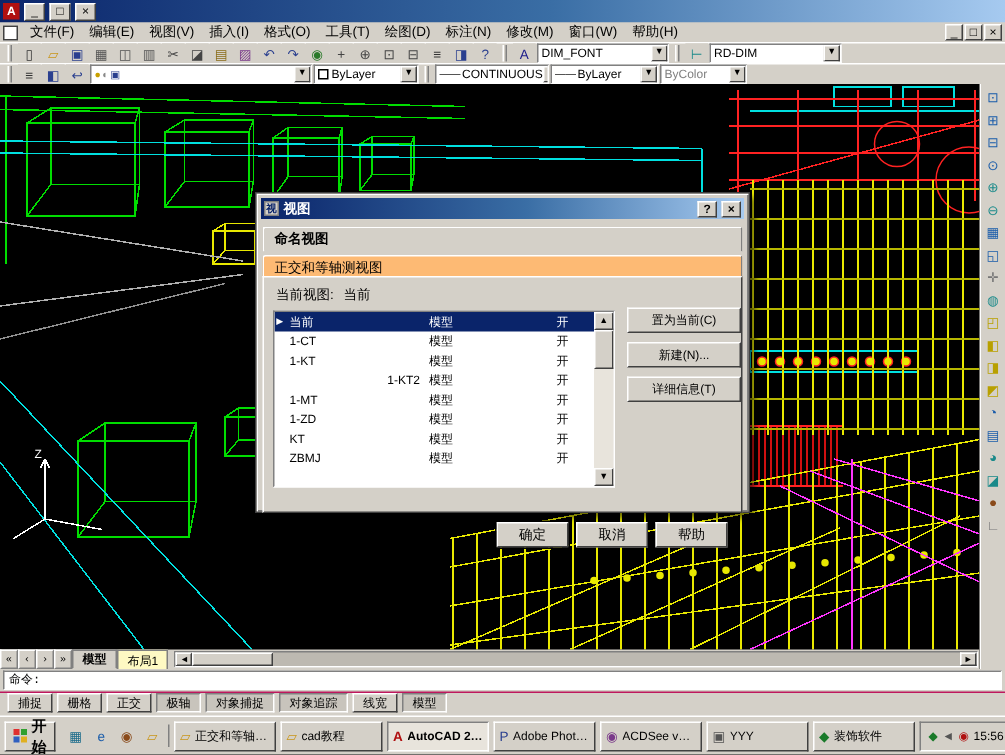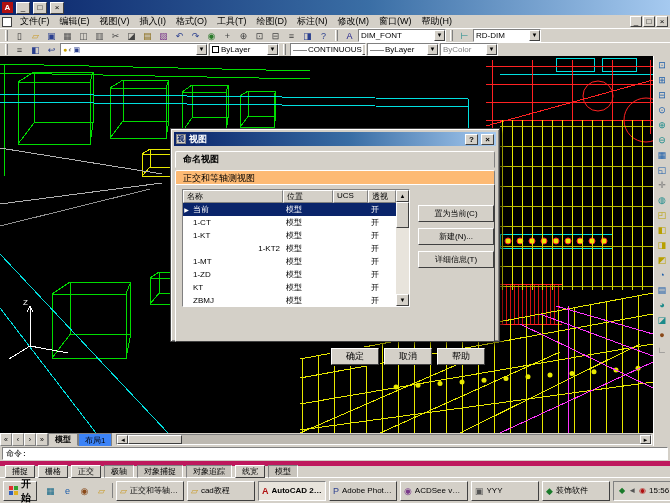--- a/index.html
+++ b/index.html
@@ -38,21 +38,21 @@
   .viewport svg{position:absolute;left:0;top:0;}
   .right-tb{width:17px;background:#d4d0c8;border-left:1px solid #fff;display:flex;flex-direction:column;
     align-items:center;padding-top:1px;}
   .rtbtn{width:15px;height:15px;font-size:9px;display:flex;align-items:center;justify-content:center;
     background:#d4d0c8;border:1px solid #d4d0c8;padding:0;}
   
   .tabstrip{position:absolute;left:0;right:0;bottom:0;height:13px;background:#d4d0c8;display:flex;
     align-items:stretch;font-size:8px;z-index:3;}
   .tabnav{width:12px;font-size:7px;line-height:11px;text-align:center;background:#d4d0c8;
     border:1px solid;border-color:#fff #808080 #808080 #fff;padding:0;}
-  .mtab{padding:0 6px;border:1px solid #808080;border-bottom:none;display:flex;align-items:center;background:#3b82f6;}
+  .mtab{padding:0 6px;border:1px solid #808080;border-bottom:none;display:flex;align-items:center;background:#fef9c3;}
   .mtab.active{background:#d4d0c8;font-weight:bold;border-bottom:1px solid #d4d0c8;}
   .hscroll{flex:1;margin:1px 1px 1px 4px;background:#bdb9b1;border:1px solid;border-color:#808080 #fff #fff #808080;
     display:flex;align-items:stretch;}
   .hthumb{width:54px;background:#d4d0c8;border:1px solid;border-color:#fff #404040 #404040 #fff;}
   .harrow{width:11px;background:#d4d0c8;border:1px solid;border-color:#fff #404040 #404040 #fff;
     font-size:6px;line-height:9px;text-align:center;padding:0;}
   
   .dialog{position:absolute;left:170px;top:72px;width:330px;height:214px;background:#d4d0c8;
     border:1px solid #404040;box-shadow:inset 1px 1px 0 #fff,inset -1px -1px 0 #808080,3px 3px 4px rgba(0,0,0,.55);
     z-index:10;}
@@ -92,21 +92,21 @@
   .dlg-side-btn{width:76px;height:17px;margin-bottom:6px;background:#d4d0c8;border:1px solid;
     border-color:#fff #404040 #404040 #fff;font-size:8px;padding:0;}
   .dlg-bottom{display:flex;justify-content:flex-end;gap:5px;padding:6px 14px 0 0;}
   .dlg-bbtn{width:48px;height:17px;background:#d4d0c8;border:1px solid;border-color:#fff #404040 #404040 #fff;
     font-size:9px;padding:0;}
   .dlg-bbtn.default{outline:1px solid #000;}
   
   .cmdline{height:15px;background:#d4d0c8;padding:1px 2px;}
   .cmd-inner{height:13px;background:#fff;border:1px solid;border-color:#808080 #fff #fff #808080;
     font-family:"Liberation Mono","DejaVu Sans Mono",monospace;font-size:8px;padding:0 3px;line-height:12px;}
-  .statusbar{height:16px;display:flex;align-items:center;gap:3px;padding:0 5px;border-top:5px solid #be185d;background:#d4d0c8;}
+  .statusbar{height:16px;display:flex;gap:3px;padding:0 5px;border-top:1px solid #be185d;background:#d4d0c8;}
   .sbtn{height:13px;padding:0 6px;background:#d4d0c8;border:1px solid;border-color:#fff #404040 #404040 #fff;
     font-size:8px;line-height:11px;}
   .sbtn.on{border-color:#808080 #fff #fff #808080;background:#c8c4bc;}
   .taskbar{height:26px;border-top:1px solid #fff;display:flex;align-items:center;gap:3px;padding:0 3px;background:#d4d0c8;}
   .startbtn{height:20px;display:flex;align-items:center;gap:3px;padding:0 5px;background:#d4d0c8;
     border:1px solid;border-color:#fff #404040 #404040 #fff;font-weight:bold;font-size:10px;}
   .flag{display:grid;grid-template-columns:4px 4px;grid-template-rows:4px 4px;gap:1px;}
   .flag i{display:block;}
   .ql{display:flex;gap:2px;padding:0 3px;border-right:1px solid #808080;}
   .qlbtn{width:15px;height:15px;font-size:9px;display:flex;align-items:center;justify-content:center;
@@ -178,21 +178,21 @@
         <button class="tbtn" style="color: rgb(42, 63, 143);">?</button>
       </span>
     <span class="grip"></span>
     <button class="tbtn" id="text-style-icon" style="color: rgb(26, 26, 138);">A</button>
     <span class="combo" style="width:88px;">
       <span>DIM_FONT</span>
       <span class="arrow">▼</span>
     </span>
     <span class="grip"></span>
     <button class="tbtn" id="dim-style-icon" style="color: rgb(26, 138, 138);">⊢</button>
-    <span class="combo" style="width:68px;">
+    <span class="combo" style="width:88px;">
       <span>RD-DIM</span>
       <span class="arrow">▼</span>
     </span>
   </div>
 
   <div class="toolbar">
     <span class="grip"></span>
     <span id="tb2-icons" style="display:flex;gap:1px;">
         <button class="tbtn" style="color: rgb(51, 51, 51);">≡</button>
         <button class="tbtn" style="color: rgb(42, 63, 143);">◧</button>
@@ -415,27 +415,25 @@
           <button class="dlg-wbtn">?</button>
           <button class="dlg-wbtn">×</button>
         </div>
         <div class="tabs" id="dlg-tabs">
             <span class="tab active">命名视图</span>
             <span class="tab inactive">正交和等轴测视图</span>
           </div>
         <div class="tabpanel">
           <div class="panel-body">
             <div class="list-col">
+              <div class="cv-label">
+                <span>当前视图:</span>
+                <span style="margin-left:4px;">当前</span>
+              </div>
               <div class="listbox">
-                <div class="lv-header" id="lv-header">
-                    <span class="lv-h c0">名称</span>
-                    <span class="lv-h c1">位置</span>
-                    <span class="lv-h c2">UCS</span>
-                    <span class="lv-h c3">透视</span>
-                  </div>
                 <div class="lv-rows" id="lv-rows">
                     <div class="lv-row selected">
                       <span class="lv-marker">▶</span>
                       <span class="cell c0" style="width: 93px;">当前</span>
                       <span class="cell c1">模型</span>
                       <span class="cell c2"></span>
                       <span class="cell c3">开</span>
                     </div>
                     <div class="lv-row">
                       <span class="lv-marker"></span>

